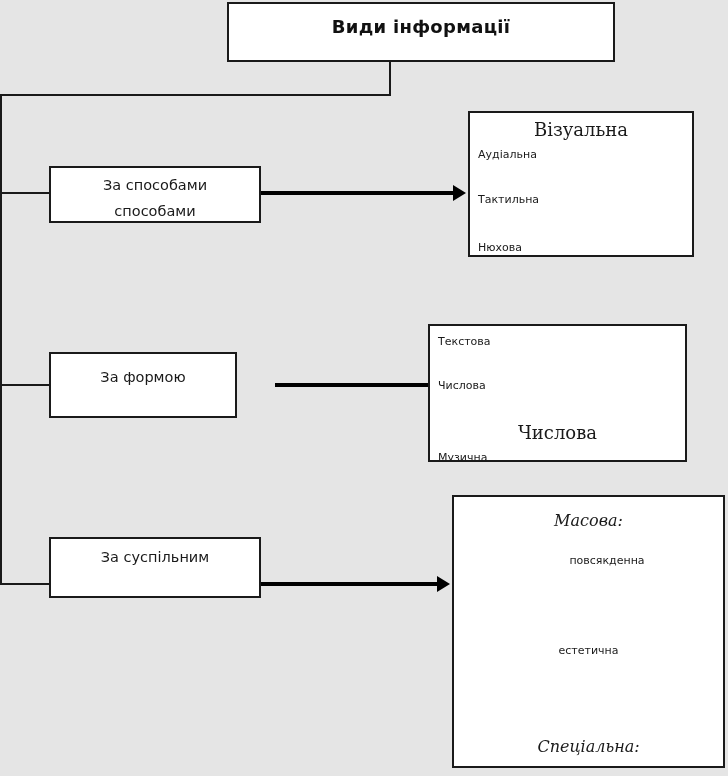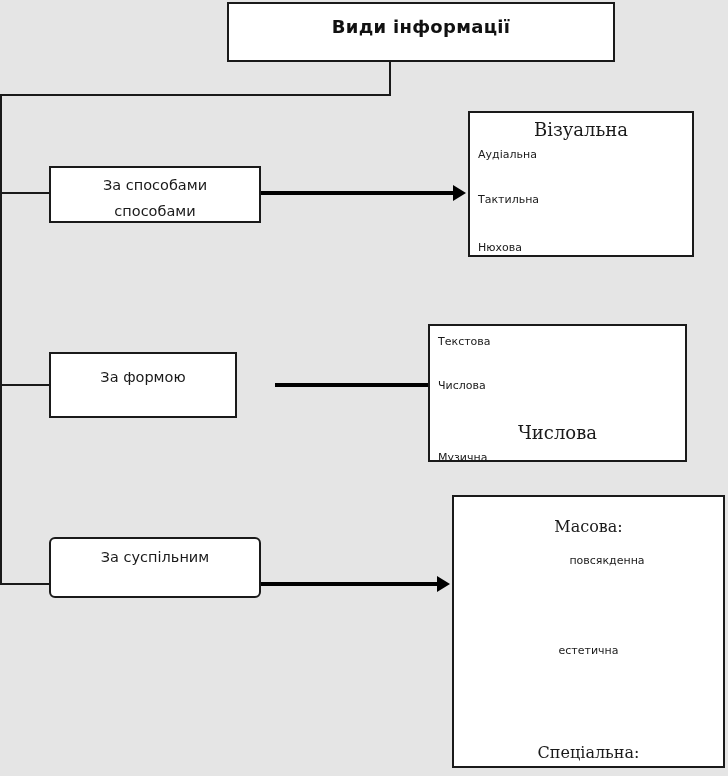--- a/index.html
+++ b/index.html
@@ -49,40 +49,40 @@
   }
   .cat-box .lines {
     position: absolute;
     left: 0;
     right: 0;
   }
   #cat-box-1 { left: 49px; top: 166px; width: 212px; height: 57px; padding-left: 16px; }
   #cat-box-1 .lines { top: 4px; }
   #cat-box-2 { left: 49px; top: 352px; width: 188px; height: 66px; }
   #cat-box-2 .lines { top: 10px; }
-  #cat-box-3 { left: 49px; top: 537px; width: 212px; height: 61px; border-radius: 6px; }
+  #cat-box-3 { left: 49px; top: 537px; width: 212px; height: 61px; }
   #cat-box-3 .lines { top: 5px; }
 
   
   .detail-box {
     color: #1a1a1a;
   }
   .detail-line {
     position: absolute;
     white-space: nowrap;
     font-size: 11px;
   }
   .serif-big {
     font-family: "DejaVu Serif", serif;
     font-size: 18px;
   }
   .italic-serif {
     font-family: "DejaVu Serif", serif;
+    font-style: italic;
     font-size: 16px;
-    margin-top: 6px;
   }
   .center-line {
     left: 0;
     right: 0;
     text-align: center;
   }
 
   #detail-box-1 { left: 468px; top: 111px; width: 226px; height: 146px; }
   #detail-box-2 { left: 428px; top: 324px; width: 259px; height: 138px; }
   #detail-box-3 { left: 452px; top: 495px; width: 273px; height: 273px; }

